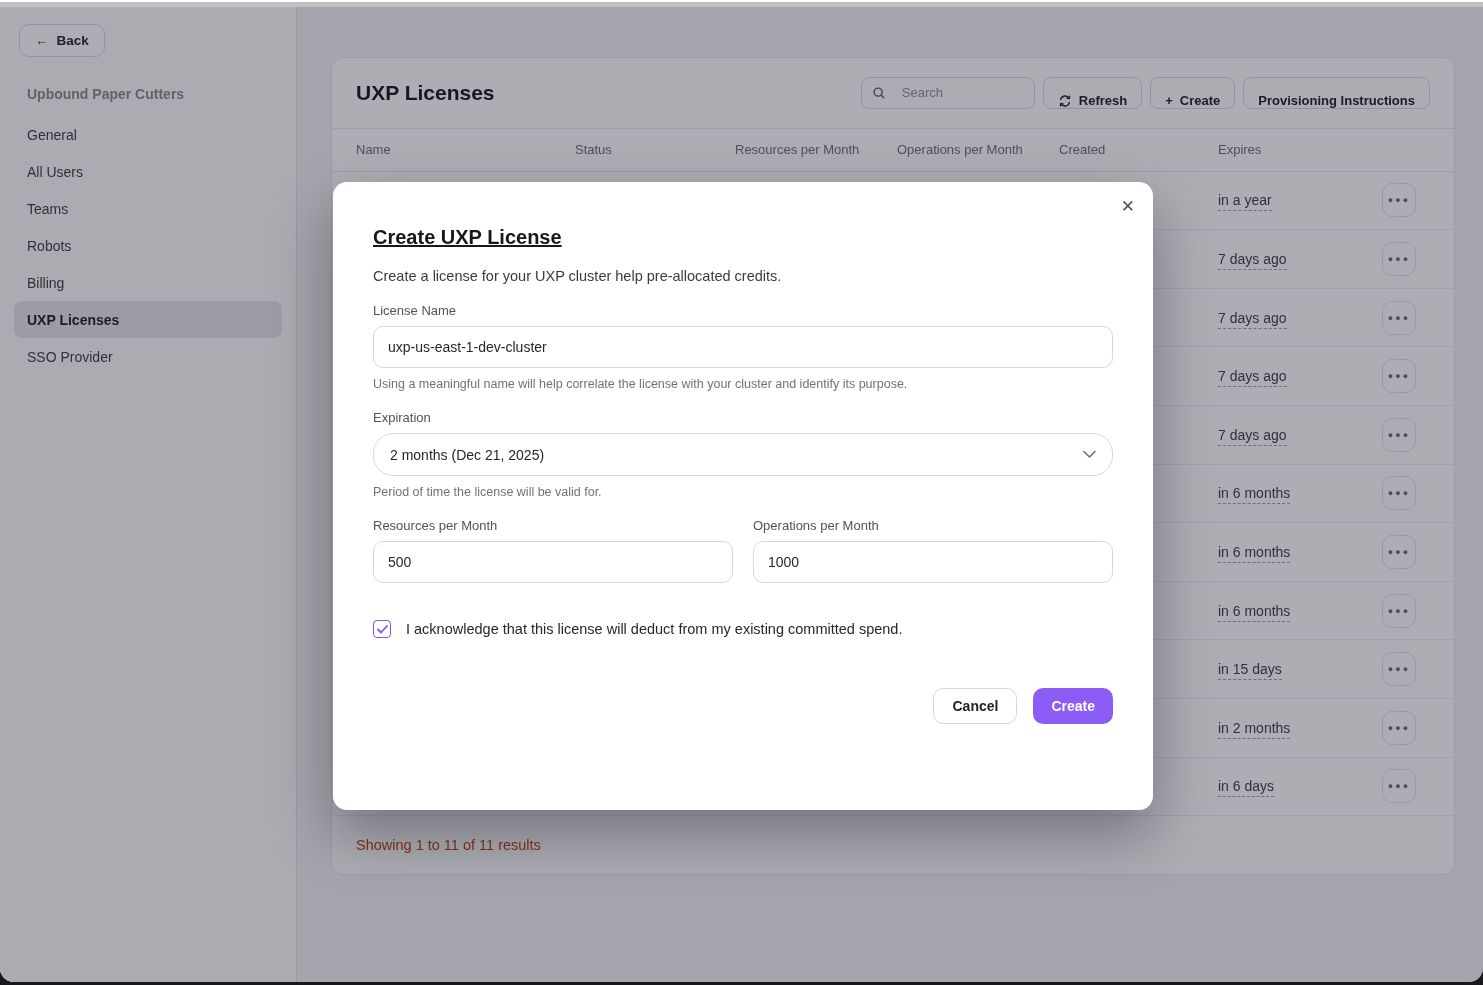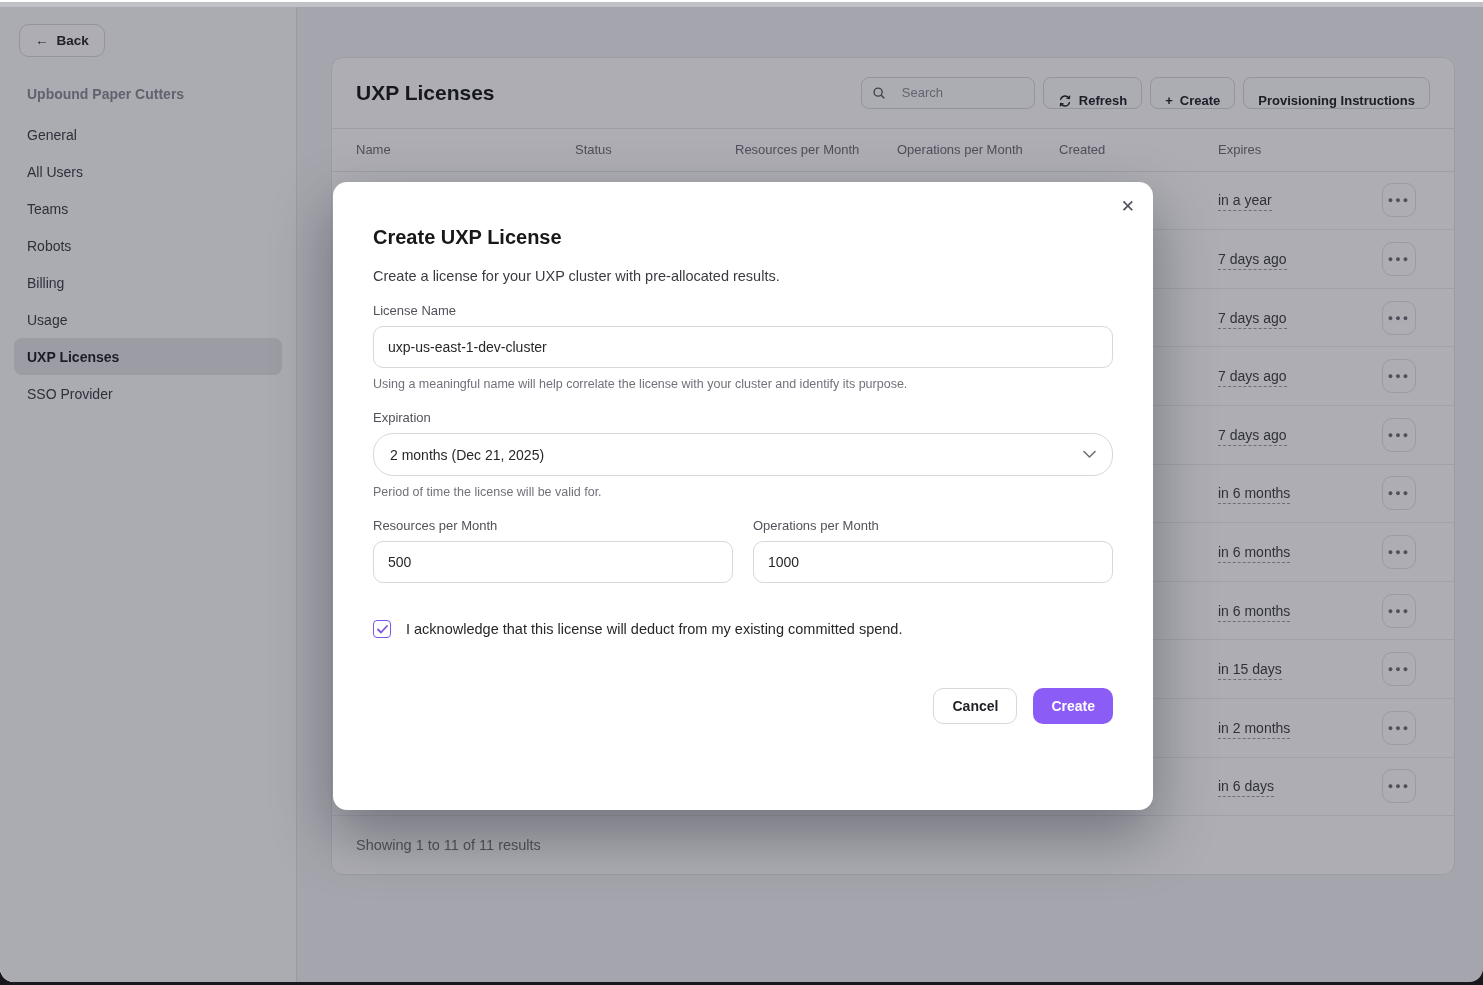--- a/index.html
+++ b/index.html
@@ -46,30 +46,30 @@
   .thead { height:44px; border-top:1px solid #e6e6ea; border-bottom:1px solid #e6e6ea;
            font-size:13px; font-weight:500; color:#6e6e79; }
   .trow { height:58.6px; border-bottom:1px solid #ececf0; }
   .expires-cell { grid-column:6; font-size:14px; color:#3f3f46; }
   .expires-cell span { border-bottom:1px dashed #9d9da8; padding-bottom:2px; cursor:default; }
   .actions-cell { grid-column:7; }
   .dots-btn { width:34px; height:34px; border:1px solid #e1e1e6; border-radius:10px;
               background:transparent; color:#6e6e79; font-size:9px; letter-spacing:2px;
               cursor:pointer; display:flex; align-items:center; justify-content:center; }
   .tfoot { height:58px; display:flex; align-items:center; padding-left:24px; font-size:14.5px;
-           color:#737373; }
+           color:#c2410c; }
 
   
   .overlay { position:absolute; inset:0; background:rgba(23,23,40,0.35); z-index:40; }
   .modal { position:absolute; top:175px; left:333px; width:820px; height:628px; background:#ffffff;
            border-radius:14px; z-index:50; box-shadow:0 25px 60px rgba(10,10,25,0.35);
            padding:0 40px; }
   .modal-close { position:absolute; top:16px; right:18px; font-size:17px; color:#52525b;
                  background:none; border:none; cursor:pointer; line-height:1; }
-  .modal-title { padding-top:44px; font-size:20px; font-weight:700; color:#18181b; }
+  .modal-title { padding-top:44px; font-size:20px; font-weight:700; color:#18181b;text-decoration:underline; }
   .modal-desc { margin-top:19px; font-size:14.5px; color:#3a3a42; }
   .field-label { margin-top:19px; font-size:13px; color:#52525b; }
   .text-input { margin-top:8px; width:100%; height:42px; border:1px solid #d7d7dd;
                 border-radius:10px; padding:0 14px; font-size:14px; color:#27272a; outline:none;
                 background:#fff; font-family:"Liberation Sans", sans-serif; }
   .helper { margin-top:9px; font-size:12.5px; color:#71717a; }
   .select { margin-top:8px; width:100%; height:43px; border:1px solid #d7d7dd; border-radius:20px;
             padding:0 16px; display:flex; align-items:center; justify-content:space-between;
             font-size:14px; color:#27272a; cursor:pointer; background:#fff; }
   .two-col { display:flex; gap:20px; }
@@ -101,21 +101,20 @@
         <span>←</span>
         <span>Back</span>
       </button>
       <div class="org-label">Upbound Paper Cutters</div>
       <div class="nav">
         <div class="nav-item">General</div>
         <div class="nav-item">All Users</div>
         <div class="nav-item">Teams</div>
         <div class="nav-item">Robots</div>
         <div class="nav-item">Billing</div>
-        <div class="nav-item">Usage</div>
         <div class="nav-item active">UXP Licenses</div>
         <div class="nav-item">SSO Provider</div>
       </div>
     </div>
 
     <div class="main">
       <div class="card">
         <div class="card-header">
           <div class="page-title">UXP Licenses</div>
           <div class="controls">
@@ -256,21 +255,21 @@
       </div>
     </div>
 
     <div class="overlay"></div>
 
     <div class="modal">
       <button class="modal-close">
         <span>✕</span>
       </button>
       <div class="modal-title">Create UXP License</div>
-      <div class="modal-desc">Create a license for your UXP cluster with pre-allocated results.</div>
+      <div class="modal-desc">Create a license for your UXP cluster help pre-allocated credits.</div>
 
       <div class="field-label">License Name</div>
       <input class="text-input" value="uxp-us-east-1-dev-cluster" style="">
       <div class="helper">Using a meaningful name will help correlate the license with your cluster and identify its purpose.</div>
 
       <div class="field-label">Expiration</div>
       <div class="select">
         <span>2 months (Dec 21, 2025)</span>
         <span class="icon-svg">
           <svg width="13" height="9" viewBox="0 0 13 9" fill="none" stroke="#6e6e79" stroke-width="1.6" stroke-linecap="round" stroke-linejoin="round">

